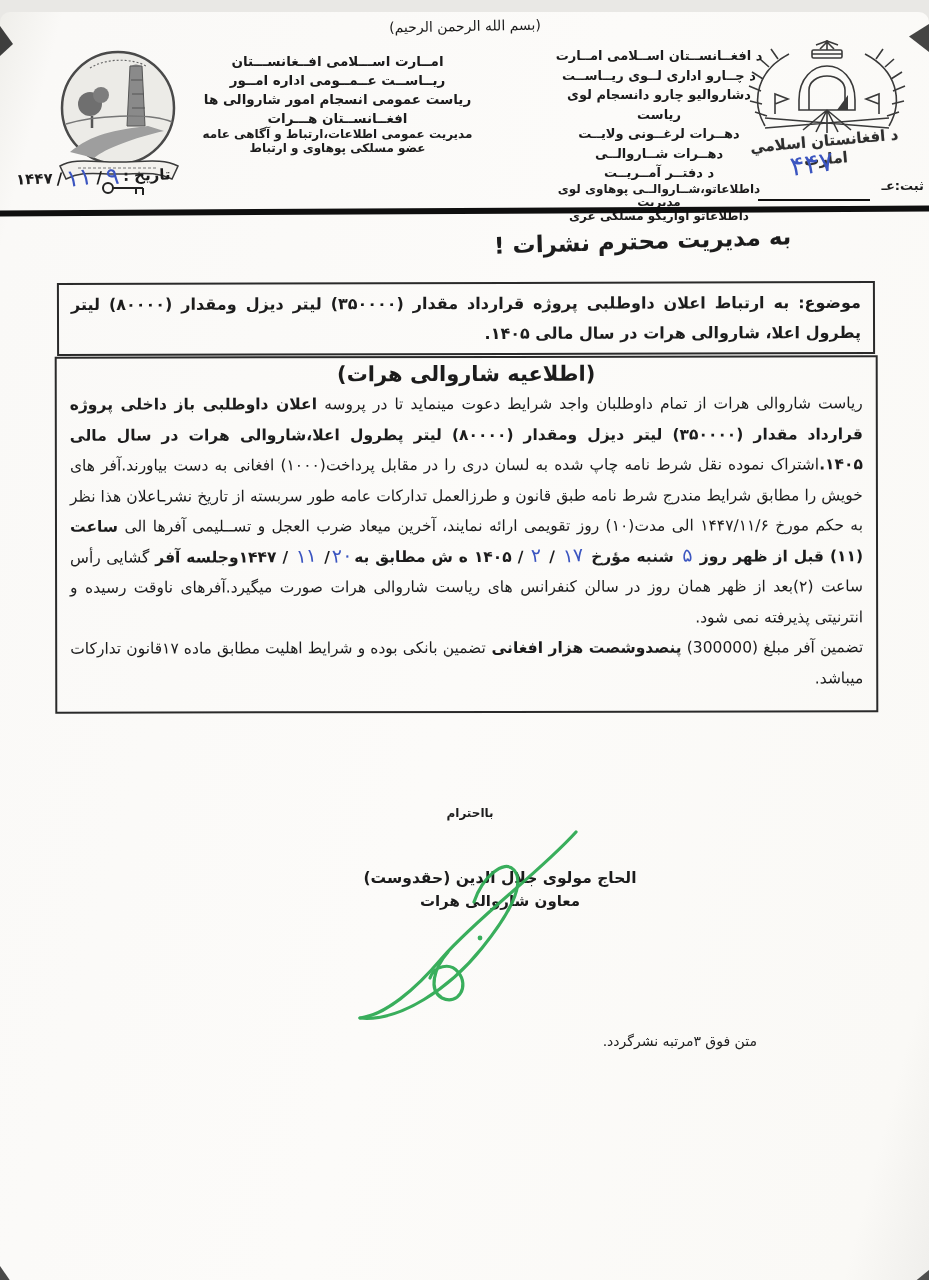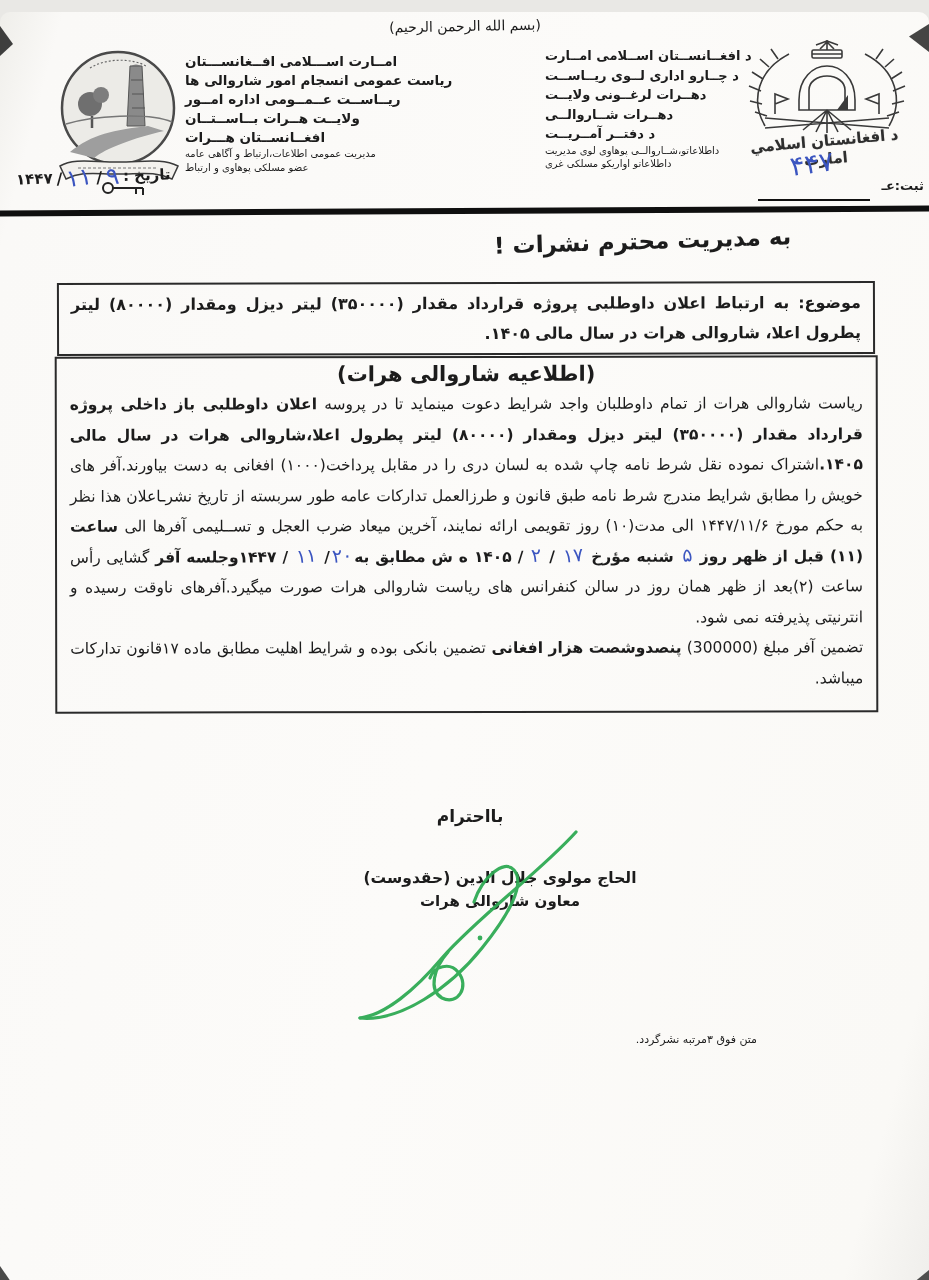--- a/index.html
+++ b/index.html
@@ -13,24 +13,24 @@
   .c-tr{top:12px;right:0;width:20px;height:28px;background:#242424;clip-path:polygon(100% 0,0 45%,100% 100%);}
   .c-bl{bottom:0;left:0;width:18px;height:26px;background:#2a2a2a;clip-path:polygon(0 0,0 100%,100% 100%);}
   .c-br{bottom:0;right:0;width:27px;height:22px;background:#333;clip-path:polygon(100% 0,100% 100%,0 100%);}
 
   .bismillah{position:absolute;left:300px;top:6px;width:330px;text-align:center;
     font-size:14px;font-weight:500;transform:rotate(-1deg);direction:rtl;}
 
   .emblem-left{position:absolute;left:52px;top:34px;}
   .emblem-right{position:absolute;left:737px;top:24px;}
 
-  .hdr-col{position:absolute;direction:rtl;text-align:left;font-weight:700;}
+  .hdr-col{position:absolute;direction:rtl;text-align:center;font-weight:700;}
   .hdr-left{left:185px;top:40px;width:305px;font-size:13.5px;line-height:19px;}
   .hdr-right{left:545px;top:34px;width:228px;font-size:13px;line-height:19.5px;}
-  .hdr-sub{font-size:10px;line-height:13.5px;font-weight:400;}
+  .hdr-sub{font-size:12px;line-height:13.5px;font-weight:700;}
 
   .calligraphy{position:absolute;left:735px;top:120px;width:180px;text-align:center;direction:rtl;
     font-size:15px;font-weight:700;color:#2e2e2e;transform:rotate(-5deg);letter-spacing:-.5px;
     text-shadow:0 0 1px #44444466;}
 
   .reg{position:absolute;left:748px;top:158px;width:178px;height:36px;direction:rtl;}
   .reg-label{position:absolute;right:2px;top:8px;font-size:13px;font-weight:700;}
   .reg-line{position:absolute;right:56px;top:29px;width:112px;border-bottom:2.5px solid #111;}
   .reg-number{position:absolute;right:92px;top:-22px;font-size:27px;color:#3b55c0;
     transform:rotate(-8deg);font-weight:400;letter-spacing:3px;}
@@ -55,29 +55,29 @@
   .notice-box{position:absolute;left:55px;top:344px;width:823px;height:357px;box-sizing:border-box;
     border:2px solid #2a2a2a;padding:3px 13px 6px;direction:rtl;transform:rotate(-.1deg);}
   .notice-title{text-align:center;font-weight:700;font-size:21px;margin:1px 0 3px;}
   .notice-p{margin:0;font-size:15.5px;line-height:1.97;text-align:justify;text-align-last:right;}
   .seg-normal{font-weight:400;}
   .seg-bold{font-weight:700;}
   .seg-hw{color:#3b55c0;font-weight:400;display:inline-block;transform:rotate(-5deg);
     font-size:1.22em;line-height:1;padding:0 2px;}
 
   .salutation{position:absolute;left:425px;top:794px;width:90px;text-align:center;direction:rtl;
-    font-size:17px;font-weight:700;}
+    font-size:12px;font-weight:700;}
   .sig-block{position:absolute;left:345px;top:854px;width:310px;text-align:center;direction:rtl;
     font-weight:700;}
   .sig-name{font-size:15.5px;line-height:24px;}
   .sig-role{font-size:15px;line-height:22px;}
   .sig-svg{position:absolute;left:330px;top:798px;pointer-events:none;}
 
   .footer-note{position:absolute;left:542px;top:1021px;width:215px;direction:rtl;text-align:right;
-    font-size:11px;}
+    font-size:14px;}
 </style>
 </head>
 <body>
 
 <div class="page">
 
   <div class="corner c-tl"></div>
   <div class="corner c-tr"></div>
   <div class="corner c-bl"></div>
   <div class="corner c-br"></div>
@@ -116,31 +116,31 @@
       <path d="M30,80 l-12,-4 M25,68 l-12,-3 M24,55 l-12,-5 M26,43 l-11,-7 M32,31 l-9,-8 M41,23 l-7,-10"></path>
       <path d="M150,80 l12,-4 M155,68 l12,-3 M156,55 l12,-5 M154,43 l11,-7 M148,31 l9,-8 M139,23 l7,-10"></path>
       <path d="M28,92 L152,82 M28,82 L152,92"></path>
       <path d="M38,78 v-20 l13,5 l-13,5 M142,78 v-20 l-13,5 l13,5"></path>
       <path d="M90,74 l-24,20 M90,74 l-11,22 M90,74 v23 M90,74 l11,22 M90,74 l24,20"></path>
     </g>
   </svg>
 
   <div class="hdr-col hdr-left">
     <div>امــارت اســـلامی افــغانســـتان</div>
+    <div>ریــاســت عــمــومی اداره امــور</div>
     <div>ریاست عمومی انسجام امور شاروالی ها</div>
-    <div>ریــاســت عــمــومی اداره امــور</div>
-    <div>ولایــت هــرات بــاســتــان</div>
     <div>افغــانســتان هـــرات</div>
     <div class="hdr-sub">مدیریت عمومی اطلاعات،ارتباط و آگاهی عامه</div>
     <div class="hdr-sub">عضو مسلکی پوهاوی و ارتباط</div>
   </div>
 
   <div class="hdr-col hdr-right">
     <div>د افغــانســتان اســلامی امــارت</div>
     <div>د چــارو اداری لــوی ریــاســت</div>
+    <div>دشاروالیو چارو دانسجام لوی ریاست</div>
     <div>دهــرات لرغــونی ولایــت</div>
     <div>دهــرات شــاروالــی</div>
     <div>د دفتــر آمــریــت</div>
     <div class="hdr-sub">داطلاعاتو،شــاروالــی پوهاوی لوی مدیریت</div>
     <div class="hdr-sub">داطلاعاتو اواریکو مسلکی غری</div>
   </div>
 
   <div class="calligraphy">د افغانستان اسلامي امارت</div>
 
   <div class="reg">

